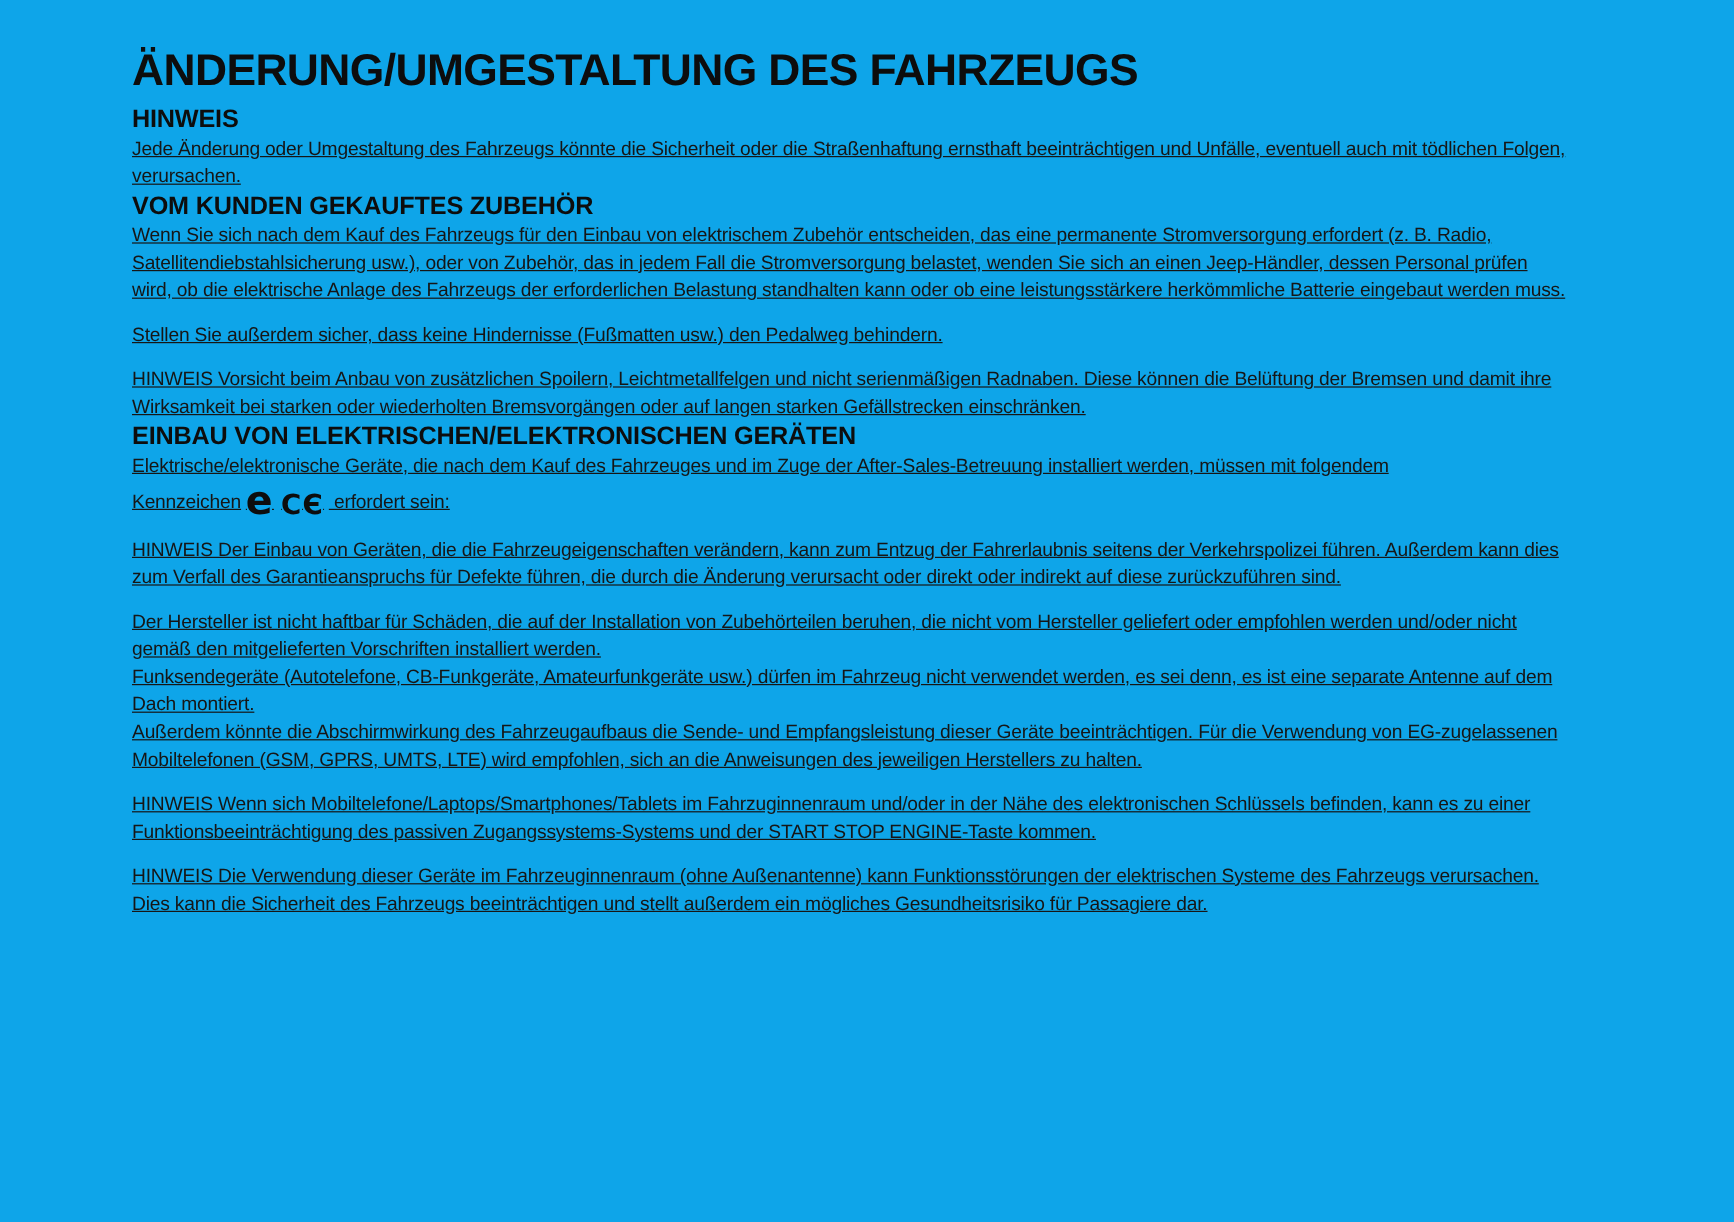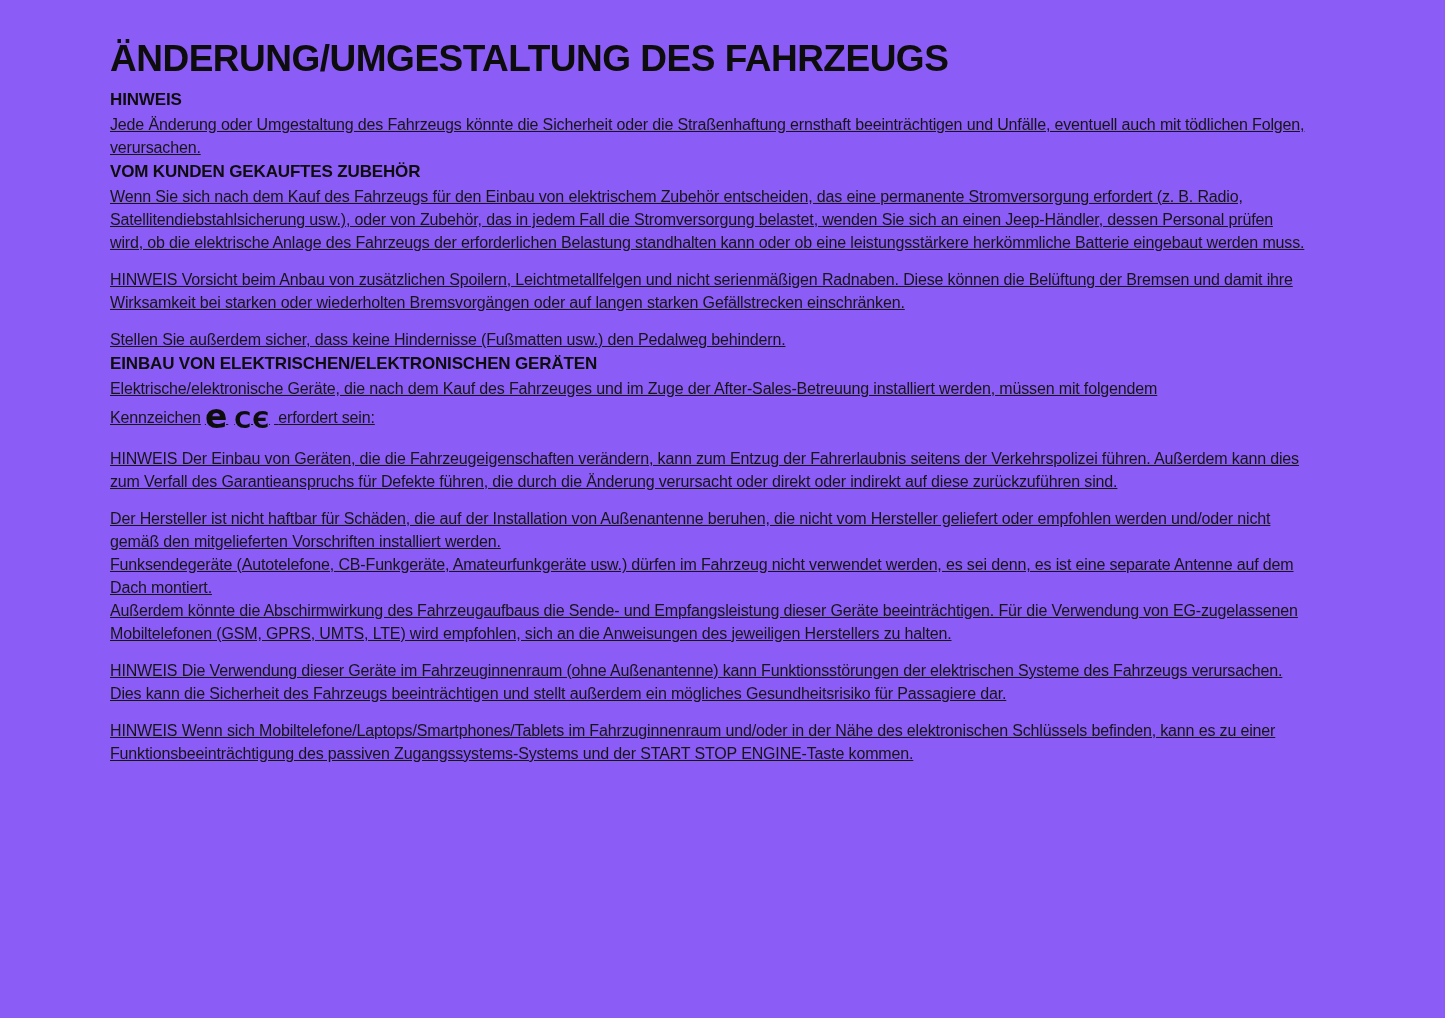--- a/index.html
+++ b/index.html
@@ -7,35 +7,35 @@
     margin: 0;
     padding: 0;
     background: #ffffff;
     color: #111111;
   }
   .page {
     width: 1445px;
     min-height: 1018px;
     box-sizing: border-box;
     padding: 40px 138px 40px 110px;
-    background: #8b5cf6;
+    background: #0ea5e9;
     font-family: "Liberation Sans", "DejaVu Sans", sans-serif;
     letter-spacing: -0.15px;
   }
   .page-title {
     font-size: 37px;
     font-weight: 800;
     letter-spacing: -0.5px;
     margin: 0 0 11px 0;
     line-height: 1.05;
     text-transform: uppercase;
     color: #0d0d0d;
   }
   .section-heading {
-    font-size: 17px;
+    font-size: 21px;
     font-weight: 700;
     margin: 3px 0 3px 0;
     line-height: 20px;
     text-transform: uppercase;
     color: #0d0d0d;
   }
   .body-paragraph {
     font-size: 16px;
     line-height: 23px;
     margin: 0;
@@ -68,35 +68,35 @@
   <h1 class="page-title">ÄNDERUNG/UMGESTALTUNG DES FAHRZEUGS</h1>
 
   <h2 class="section-heading">HINWEIS</h2>
 
   <p class="body-paragraph">Jede Änderung oder Umgestaltung des Fahrzeugs könnte die Sicherheit oder die Straßenhaftung ernsthaft beeinträchtigen und Unfälle, eventuell auch mit tödlichen Folgen, verursachen.</p>
 
   <h2 class="section-heading">VOM KUNDEN GEKAUFTES ZUBEHÖR</h2>
 
   <p class="body-paragraph">Wenn Sie sich nach dem Kauf des Fahrzeugs für den Einbau von elektrischem Zubehör entscheiden, das eine permanente Stromversorgung erfordert (z. B. Radio, Satellitendiebstahlsicherung usw.), oder von Zubehör, das in jedem Fall die Stromversorgung belastet, wenden Sie sich an einen Jeep-Händler, dessen Personal prüfen wird, ob die elektrische Anlage des Fahrzeugs der erforderlichen Belastung standhalten kann oder ob eine leistungsstärkere herkömmliche Batterie eingebaut werden muss.</p>
 
+  <p class="body-paragraph gap">Stellen Sie außerdem sicher, dass keine Hindernisse (Fußmatten usw.) den Pedalweg behindern.</p>
+
   <p class="body-paragraph gap">HINWEIS Vorsicht beim Anbau von zusätzlichen Spoilern, Leichtmetallfelgen und nicht serienmäßigen Radnaben. Diese können die Belüftung der Bremsen und damit ihre Wirksamkeit bei starken oder wiederholten Bremsvorgängen oder auf langen starken Gefällstrecken einschränken.</p>
-
-  <p class="body-paragraph gap">Stellen Sie außerdem sicher, dass keine Hindernisse (Fußmatten usw.) den Pedalweg behindern.</p>
 
   <h2 class="section-heading">EINBAU VON ELEKTRISCHEN/ELEKTRONISCHEN GERÄTEN</h2>
 
   <p class="body-paragraph"><span>Elektrische/elektronische Geräte, die nach dem Kauf des Fahrzeuges und im Zuge der After-Sales-Betreuung installiert werden, müssen mit folgendem Kennzeichen</span><span class="approval-mark e-mark">e</span><span class="approval-mark">CЄ</span> <span>erfordert sein:</span></p>
 
 
   <p class="body-paragraph gap">HINWEIS Der Einbau von Geräten, die die Fahrzeugeigenschaften verändern, kann zum Entzug der Fahrerlaubnis seitens der Verkehrspolizei führen. Außerdem kann dies zum Verfall des Garantieanspruchs für Defekte führen, die durch die Änderung verursacht oder direkt oder indirekt auf diese zurückzuführen sind.</p>
 
-  <p class="body-paragraph gap">Der Hersteller ist nicht haftbar für Schäden, die auf der Installation von Außenantenne beruhen, die nicht vom Hersteller geliefert oder empfohlen werden und/oder nicht gemäß den mitgelieferten Vorschriften installiert werden.</p>
+  <p class="body-paragraph gap">Der Hersteller ist nicht haftbar für Schäden, die auf der Installation von Zubehörteilen beruhen, die nicht vom Hersteller geliefert oder empfohlen werden und/oder nicht gemäß den mitgelieferten Vorschriften installiert werden.</p>
 
 
   <p class="body-paragraph">Funksendegeräte (Autotelefone, CB-Funkgeräte, Amateurfunkgeräte usw.) dürfen im Fahrzeug nicht verwendet werden, es sei denn, es ist eine separate Antenne auf dem Dach montiert.</p>
 
   <p class="body-paragraph">Außerdem könnte die Abschirmwirkung des Fahrzeugaufbaus die Sende- und Empfangsleistung dieser Geräte beeinträchtigen. Für die Verwendung von EG-zugelassenen Mobiltelefonen (GSM, GPRS, UMTS, LTE) wird empfohlen, sich an die Anweisungen des jeweiligen Herstellers zu halten.</p>
 
+  <p class="body-paragraph gap">HINWEIS Wenn sich Mobiltelefone/Laptops/Smartphones/Tablets im Fahrzuginnenraum und/oder in der Nähe des elektronischen Schlüssels befinden, kann es zu einer Funktionsbeeinträchtigung des passiven Zugangssystems-Systems und der START STOP ENGINE-Taste kommen.</p>
+
   <p class="body-paragraph gap">HINWEIS Die Verwendung dieser Geräte im Fahrzeuginnenraum (ohne Außenantenne) kann Funktionsstörungen der elektrischen Systeme des Fahrzeugs verursachen. Dies kann die Sicherheit des Fahrzeugs beeinträchtigen und stellt außerdem ein mögliches Gesundheitsrisiko für Passagiere dar.</p>
-
-  <p class="body-paragraph gap">HINWEIS Wenn sich Mobiltelefone/Laptops/Smartphones/Tablets im Fahrzuginnenraum und/oder in der Nähe des elektronischen Schlüssels befinden, kann es zu einer Funktionsbeeinträchtigung des passiven Zugangssystems-Systems und der START STOP ENGINE-Taste kommen.</p>
 
 </div>
 
 </body></html>

